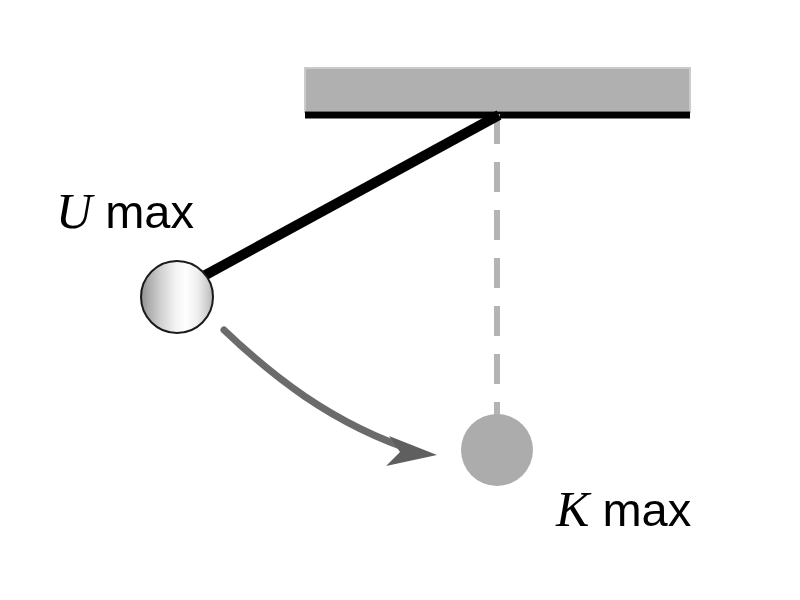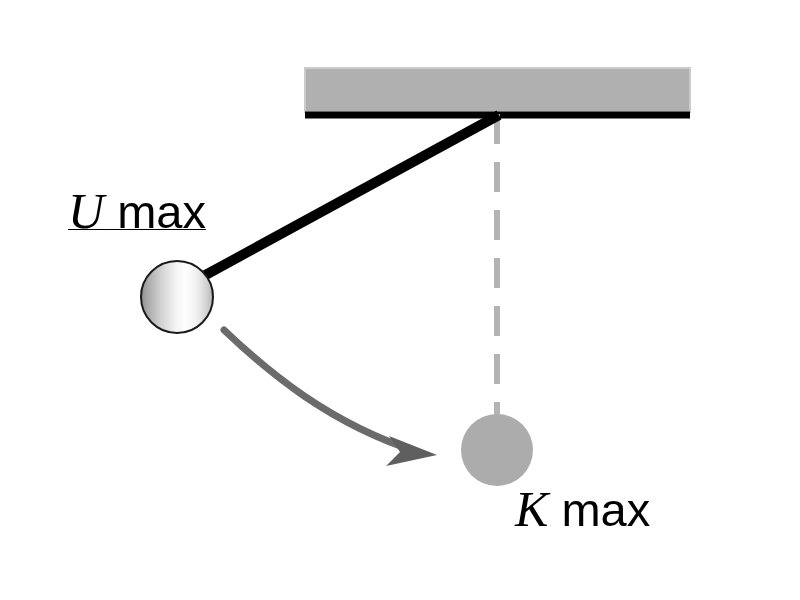--- a/index.html
+++ b/index.html
@@ -41,26 +41,25 @@
     font-weight: 400;
     font-size: 50px;
   }
   .label-word {
     font-family: "Liberation Sans", sans-serif;
     font-style: normal;
     font-weight: 400;
     font-size: 47px;
   }
   #label-u-max {
-    left: 68px;
+    left: 56px;
     top: 186px;
-    text-decoration: underline;
   }
   #label-k-max {
-    left: 515px;
+    left: 556px;
     top: 484px;
   }
 </style>
 </head>
 <body>
 
 <div id="figure-root">
 
   <svg id="diagram-svg" viewBox="0 0 800 600" xmlns="http://www.w3.org/2000/svg">
     <defs>

